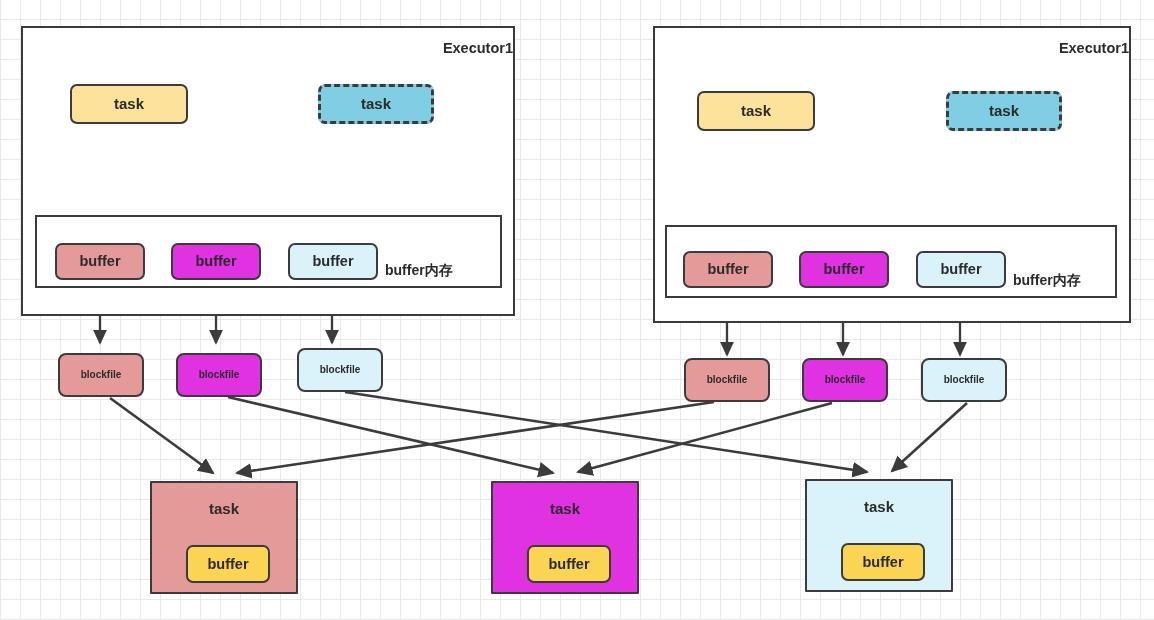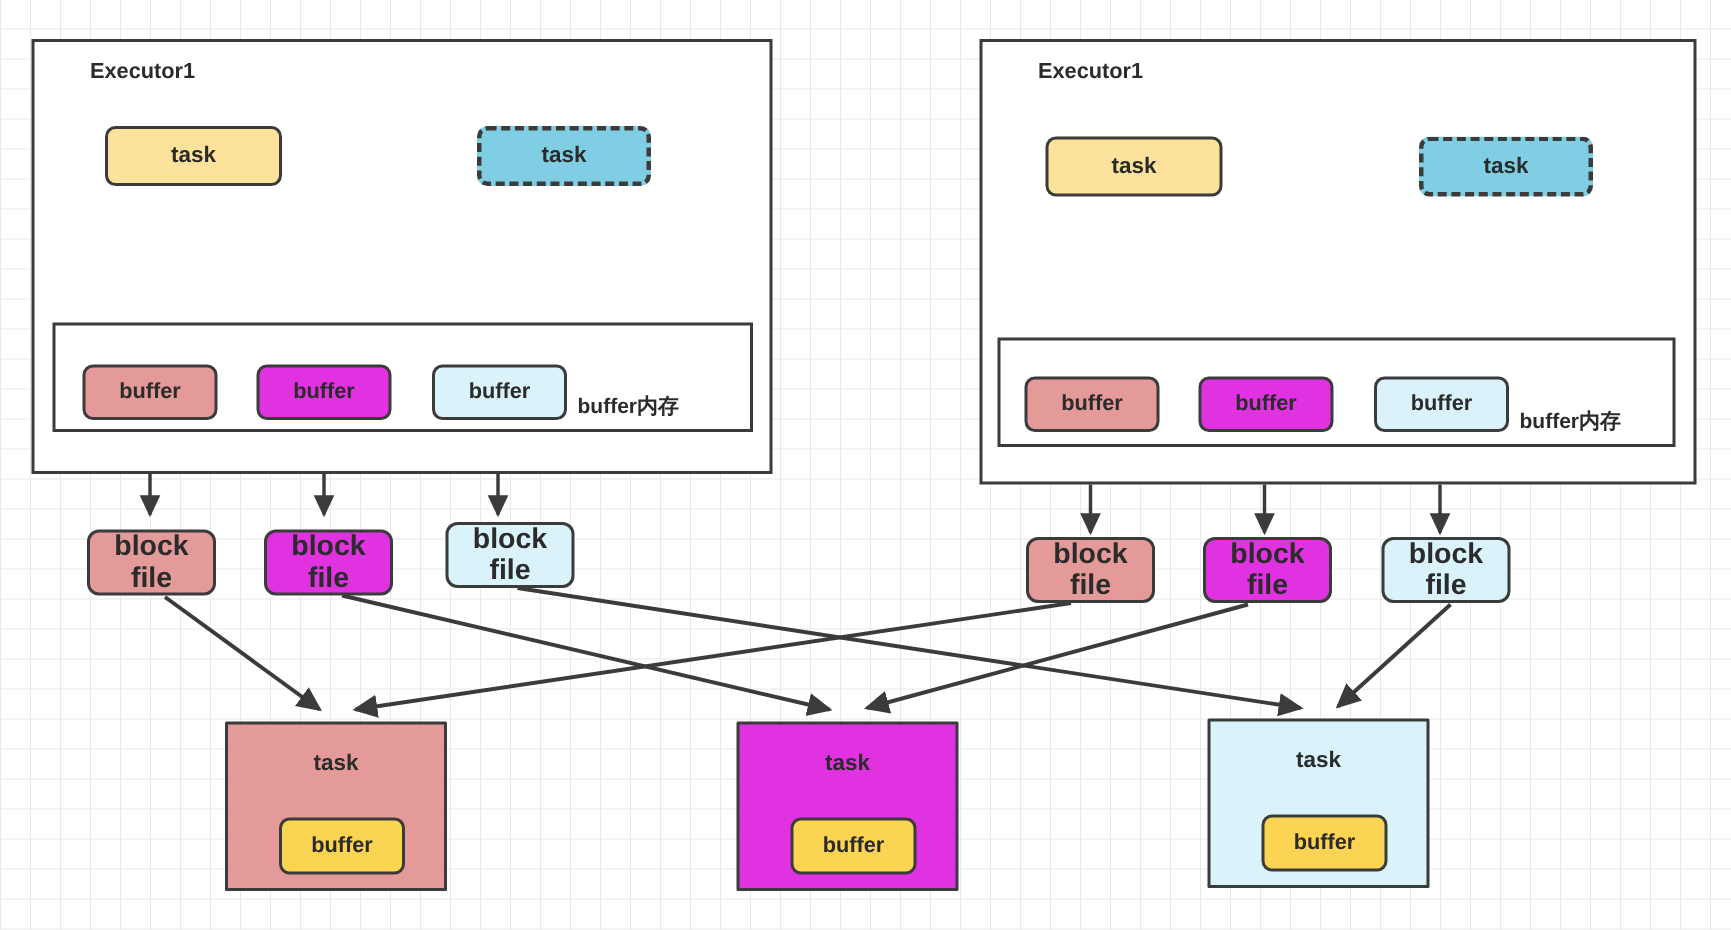--- a/index.html
+++ b/index.html
@@ -40,25 +40,24 @@
   .executor {
     border: 2.5px solid #3b3b3b;
     background: #ffffff;
     display: block;
   }
   .executor-title {
     position: absolute;
     width: 100%;
     top: 12px;
     left: 0;
-    text-align: left;
+    text-align: right;
     font-size: 14.5px;
     font-weight: bold;
     color: #2b2b2b;
-    padding-left: 37px;
   }
   
   .bufmem {
     border: 2.2px solid #3b3b3b;
     background: #ffffff;
     display: block;
   }
   .bufmem-label {
     position: absolute;
     font-size: 14px;
@@ -74,22 +73,21 @@
   }
   .task-top.dashed { border-style: dashed; border-width: 3px; }
   .buffer-sm {
     border: 2.6px solid #3b3b3b;
     border-radius: 7px;
     font-size: 14.5px;
   }
   .blockfile {
     border: 2.4px solid #3b3b3b;
     border-radius: 8px;
-    font-size: 19px;
-    flex-direction: column;
+    font-size: 10px;
   }
   .blockfile span { display:block; }
   
   .task-big {
     border: 2.6px solid #3b3b3b;
     border-radius: 1px;
     display: block;
   }
   .task-big .bigtitle {
     position: absolute;

